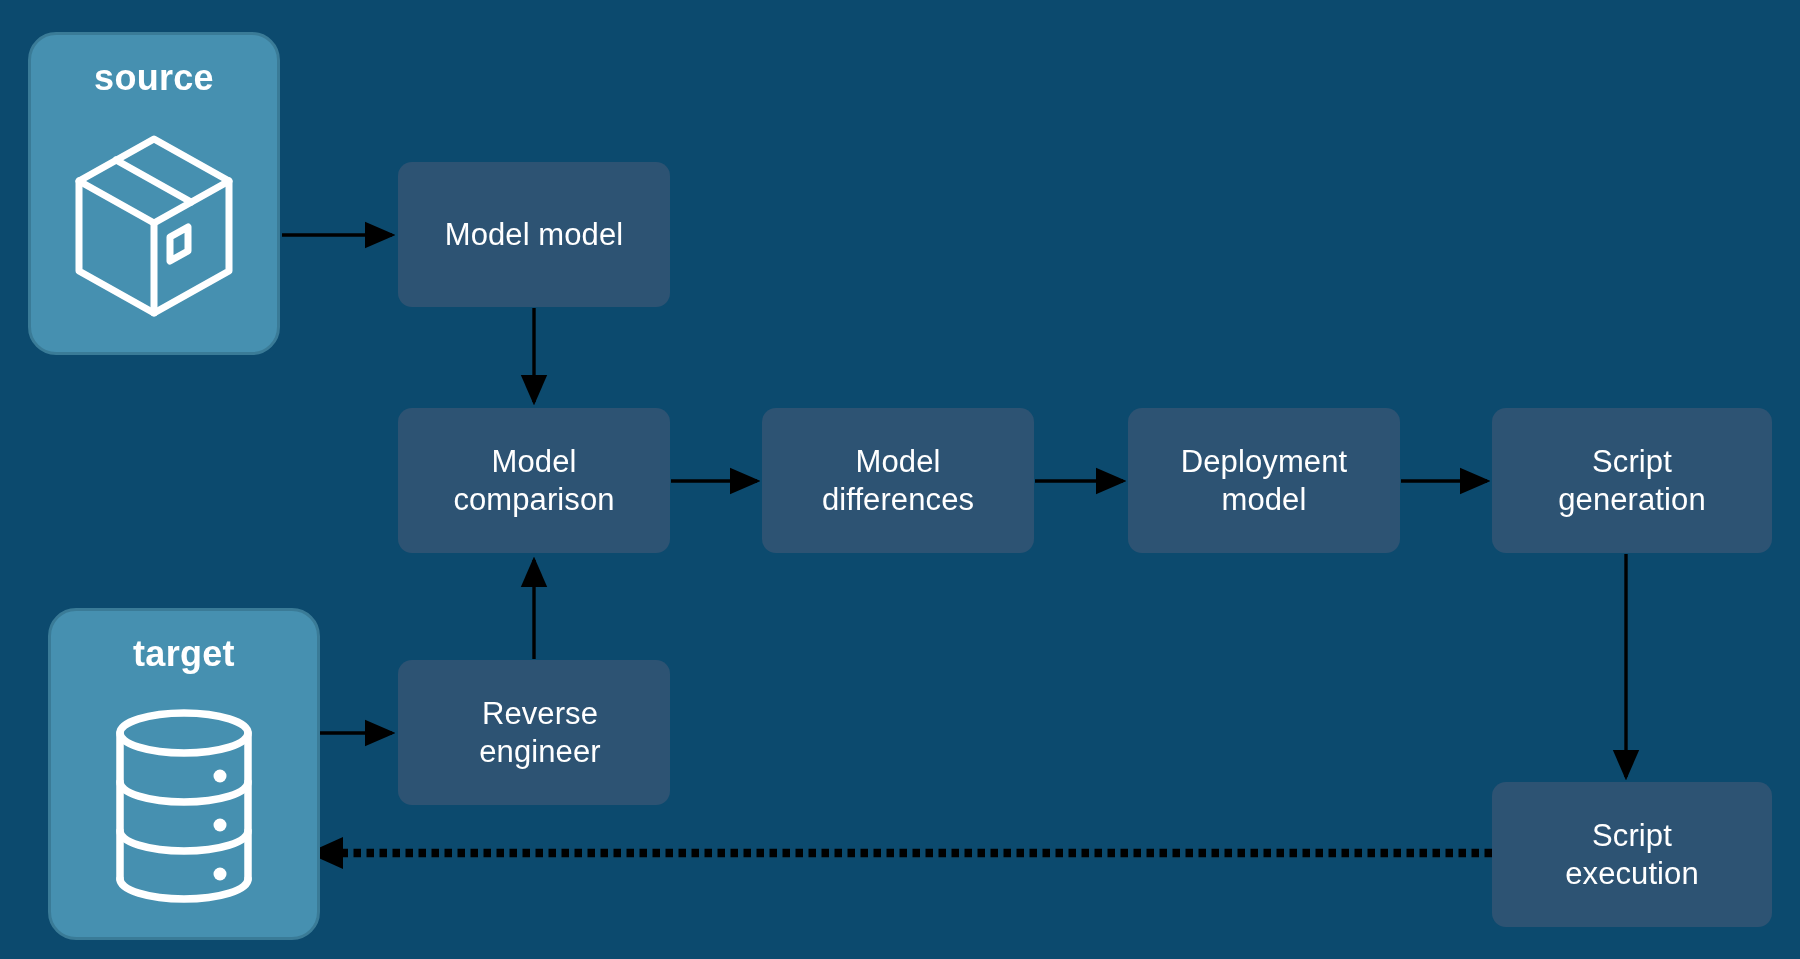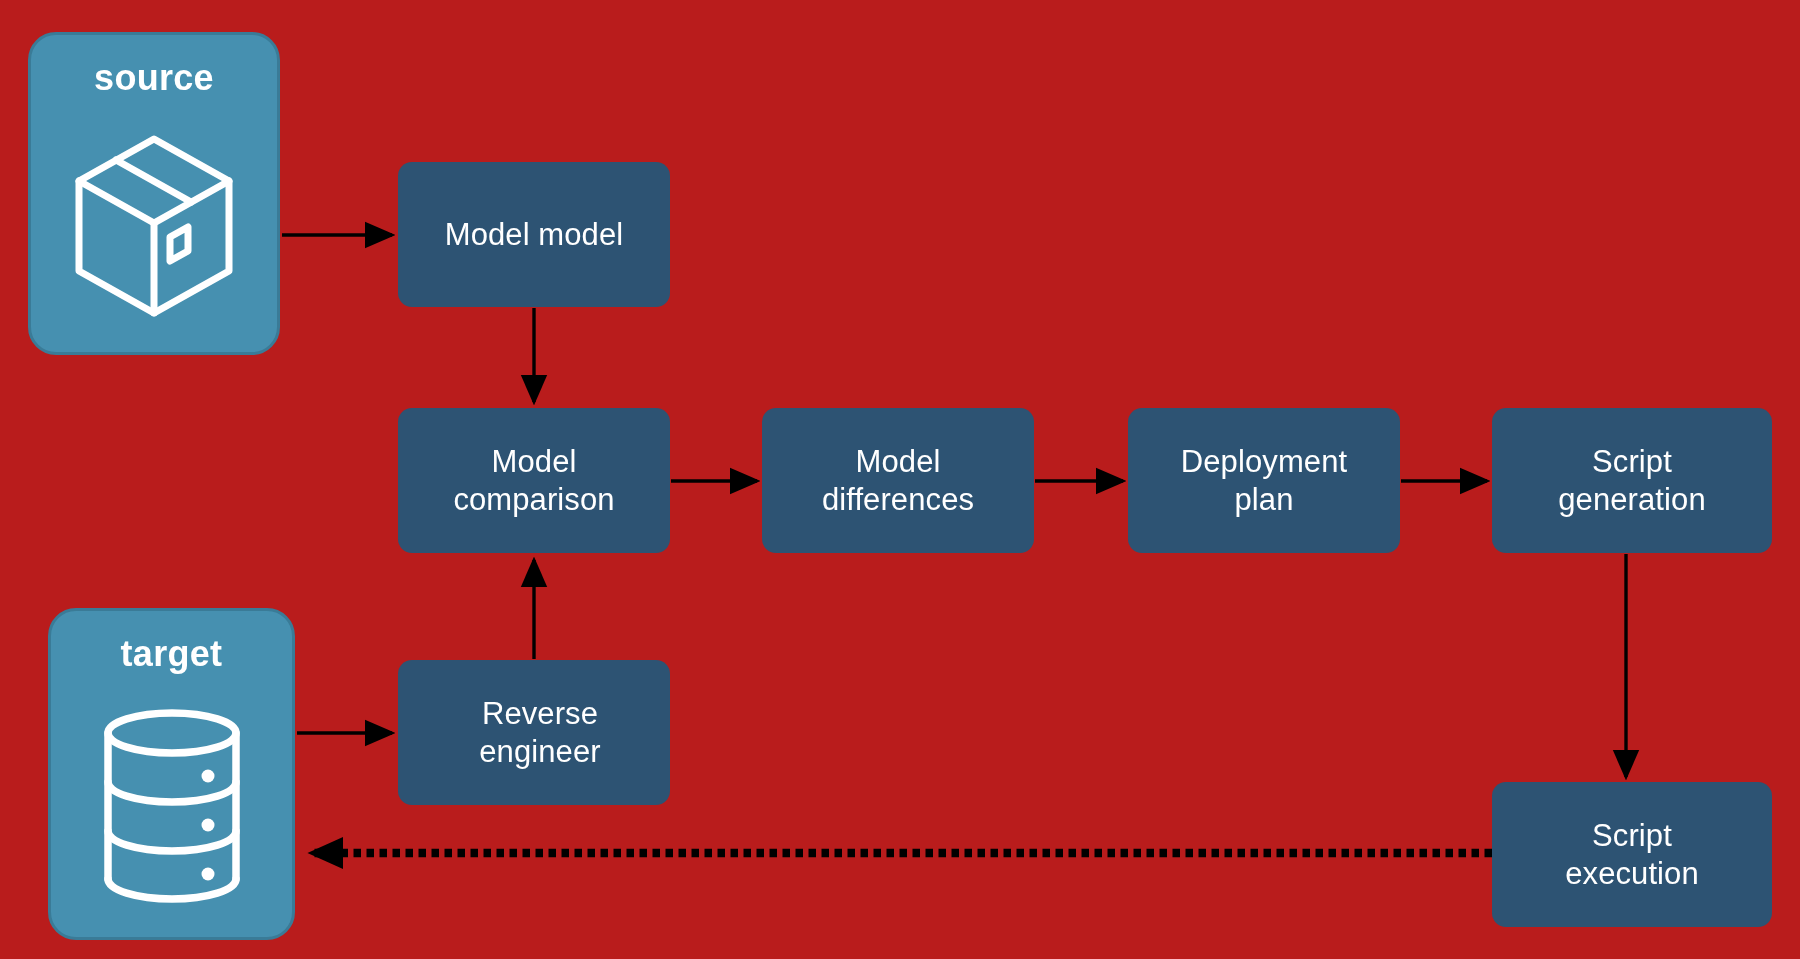--- a/index.html
+++ b/index.html
@@ -7,21 +7,21 @@
     padding: 0;
     background: #ffffff;
   }
   body {
     font-family: "Liberation Sans", sans-serif;
   }
   #canvas {
     position: relative;
     width: 1800px;
     height: 959px;
-    background: #b91c1c;
+    background: #0c4a6e;
     overflow: hidden;
   }
   svg.edges {
     position: absolute;
     left: 0;
     top: 0;
     width: 1800px;
     height: 959px;
     pointer-events: none;
   }
@@ -109,21 +109,21 @@
           <path d="M85 8 L160 50 L160 140 L85 182 L10 140 L10 50 Z"></path>
           <path d="M10 50 L85 92 L160 50"></path>
           <path d="M85 92 L85 182"></path>
           <path d="M47 29 L122 71"></path>
         </g>
         <path d="M101 106 L119 96 L119 120 L101 130 Z" fill="none" stroke="#ffffff" stroke-width="7" stroke-linejoin="round"></path>
       </svg>
     </div>
   </div>
 
-  <div class="node endpoint" style="left:48px; top:608px; width:247px; height:332px;">
+  <div class="node endpoint" style="left:48px; top:608px; width:272px; height:332px;">
     <div class="endpoint-label">target</div>
     <div class="endpoint-icon">
       <svg width="160" height="200" viewBox="0 0 160 200">
         <g fill="none" stroke="#ffffff" stroke-width="7.5" stroke-linejoin="round" stroke-linecap="round">
           <ellipse cx="80" cy="27" rx="64" ry="20"></ellipse>
           <path d="M16 27 L16 173"></path>
           <path d="M144 27 L144 173"></path>
           <path d="M16 173 A64 20 0 0 0 144 173"></path>
           <path d="M16 76 A64 20 0 0 0 144 76"></path>
           <path d="M16 125 A64 20 0 0 0 144 125"></path>
@@ -144,21 +144,21 @@
 comparison</div>
   </div>
 
   <div class="node proc" style="left:762px; top:408px; width:272px; height:145px;">
     <div class="proc-label">Model
 differences</div>
   </div>
 
   <div class="node proc" style="left:1128px; top:408px; width:272px; height:145px;">
     <div class="proc-label">Deployment
-plan</div>
+model</div>
   </div>
 
   <div class="node proc" style="left:1492px; top:408px; width:280px; height:145px;">
     <div class="proc-label">Script
 generation</div>
   </div>
 
   <div class="node proc" style="left:398px; top:660px; width:272px; height:145px;padding-left:12px;">
     <div class="proc-label">Reverse
 engineer</div>

